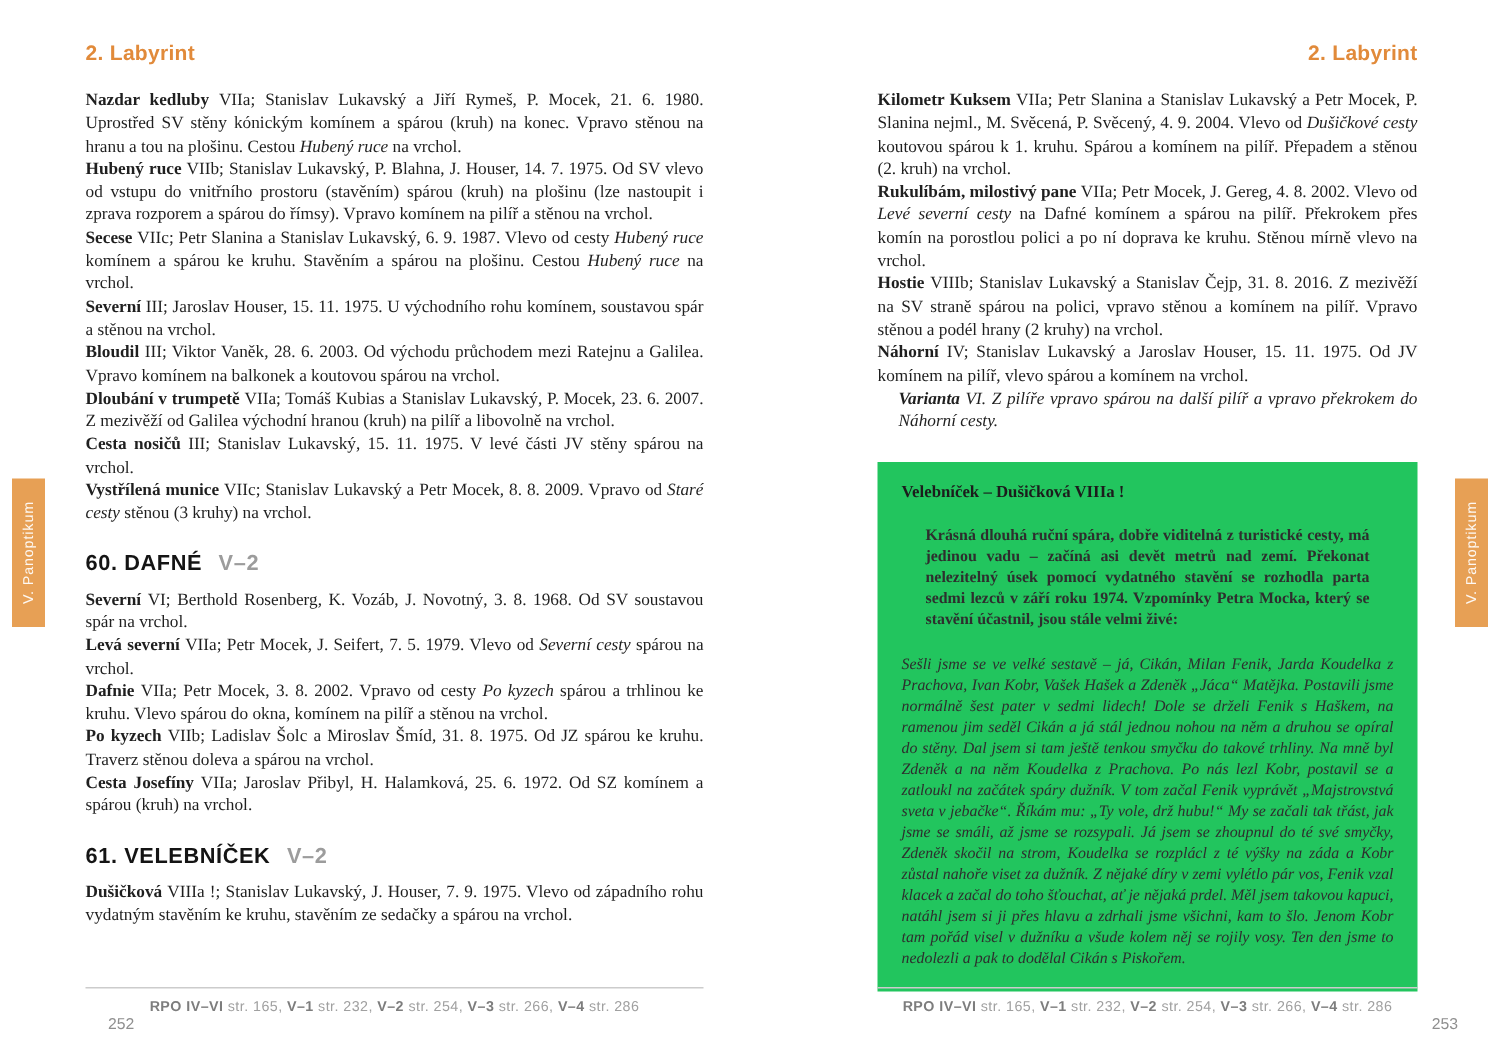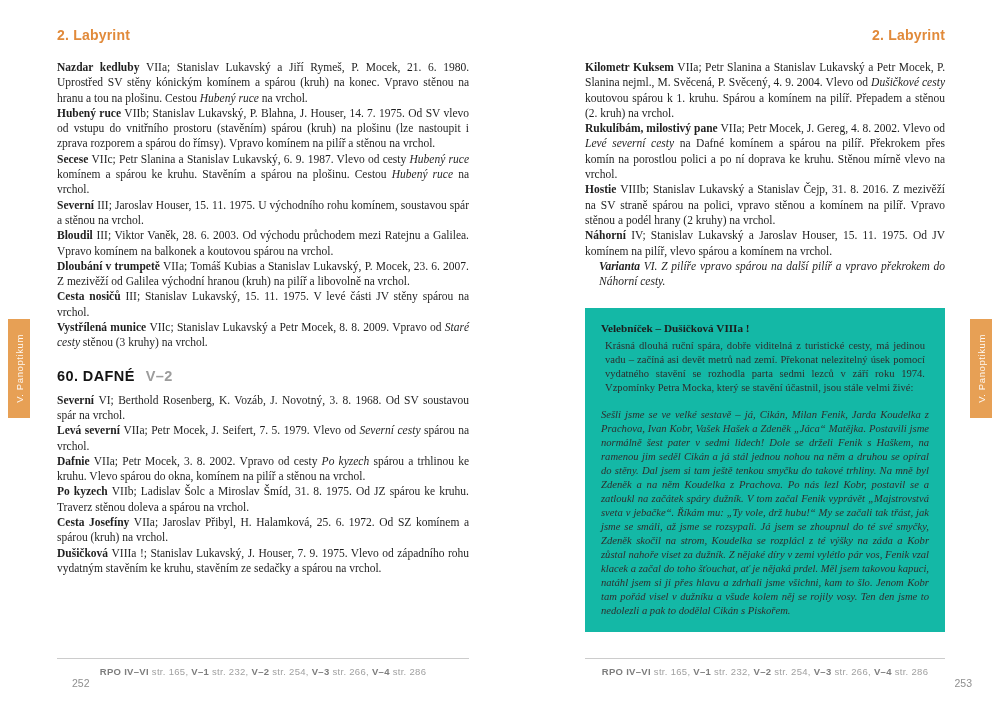--- a/index.html
+++ b/index.html
@@ -30,25 +30,25 @@
     font-size:14.5px;color:#141414;letter-spacing:.4px;
     margin:17px 0 9px 0;
   }
   .section .sec-grade{color:#9c9c9c;margin-left:11px;font-weight:bold;}
   .variant{
     margin:0;font-size:11.5px;line-height:15.3px;color:#1f1f1f;
     font-style:italic;padding-left:14px;text-align:justify;
   }
   .variant .var-label{font-weight:bold;font-style:italic;}
   .story-box{
-    margin-top:19px;background:#14b8a6;padding:13px 16px 14px 16px;
+    margin-top:19px;background:#22c55e;padding:13px 16px 14px 16px;
     color:#2e2e2e;font-size:10.6px;line-height:14px;
   }
   .box-title{font-weight:bold;font-size:11.2px;margin:0 0 3px 0;color:#1c1c1c;}
-  .box-intro{margin:4px;text-align:justify;}
+  .box-intro{margin:16px;text-align:justify;font-weight:bold;}
   .box-story{margin:13px 0 0 0;font-style:italic;text-align:justify;}
   .footer-rule{
     position:absolute;top:658px;left:0;right:0;height:0;
     border-top:1px solid #cccccc;
   }
   .footer-line{
     position:absolute;top:666px;left:0;right:0;text-align:center;
     font-family:Liberation Sans, sans-serif;font-size:9.5px;
     color:#a0a0a0;letter-spacing:.3px;white-space:nowrap;
   }
@@ -93,20 +93,21 @@
         <p class="route"><b>Bloudil </b><span>III; </span><span>Viktor Vaněk, 28. 6. 2003. Od východu průchodem mezi Ratejnu a Galilea. Vpravo komínem na balkonek a koutovou spárou na vrchol.</span></p>
         <p class="route"><b>Dloubání v trumpetě </b><span>VIIa; </span><span>Tomáš Kubias a Stanislav Lukavský, P. Mocek, 23. 6. 2007. Z mezivěží od Galilea východní hranou (kruh) na pilíř a libovolně na vrchol.</span></p>
         <p class="route"><b>Cesta nosičů </b><span>III; </span><span>Stanislav Lukavský, 15. 11. 1975. V levé části JV stěny spárou na vrchol.</span></p>
         <p class="route"><b>Vystřílená munice </b><span>VIIc; </span><span>Stanislav Lukavský a Petr Mocek, 8. 8. 2009. Vpravo od </span><i>Staré cesty</i><span> stěnou (3 kruhy) na vrchol.</span></p>
         <h2 class="section"><span>60. DAFNÉ</span><span class="sec-grade">V–2</span></h2>
         <p class="route"><b>Severní </b><span>VI; </span><span>Berthold Rosenberg, K. Vozáb, J. Novotný, 3. 8. 1968. Od SV soustavou spár na vrchol.</span></p>
         <p class="route"><b>Levá severní </b><span>VIIa; </span><span>Petr Mocek, J. Seifert, 7. 5. 1979. Vlevo od </span><i>Severní cesty</i><span> spárou na vrchol.</span></p>
         <p class="route"><b>Dafnie </b><span>VIIa; </span><span>Petr Mocek, 3. 8. 2002. Vpravo od cesty </span><i>Po kyzech</i><span> spárou a trhlinou ke kruhu. Vlevo spárou do okna, komínem na pilíř a stěnou na vrchol.</span></p>
         <p class="route"><b>Po kyzech </b><span>VIIb; </span><span>Ladislav Šolc a Miroslav Šmíd, 31. 8. 1975. Od JZ spárou ke kruhu. Traverz stěnou doleva a spárou na vrchol.</span></p>
         <p class="route"><b>Cesta Josefíny </b><span>VIIa; </span><span>Jaroslav Přibyl, H. Halamková, 25. 6. 1972. Od SZ komínem a spárou (kruh) na vrchol.</span></p>
+        <h2 class="section"><span>61. VELEBNÍČEK</span><span class="sec-grade">V–2</span></h2>
         <p class="route"><b>Dušičková </b><span>VIIIa !; </span><span>Stanislav Lukavský, J. Houser, 7. 9. 1975. Vlevo od západního rohu vydatným stavěním ke kruhu, stavěním ze sedačky a spárou na vrchol.</span></p>
       </div>
     <div class="footer-rule"></div>
     <div class="footer-line"><span class="fb">RPO IV–VI</span><span> str. 165, </span><span class="fb">V–1</span><span> str. 232, </span><span class="fb">V–2</span><span> str. 254, </span><span class="fb">V–3</span><span> str. 266, </span><span class="fb">V–4</span><span> str. 286</span></div>
   </div>
 
   <div class="page page-right">
     <div class="running-head rh-right">2. Labyrint</div>
     <div class="content">
         <p class="route"><b>Kilometr Kuksem </b><span>VIIa; </span><span>Petr Slanina a Stanislav Lukavský a Petr Mocek, P. Slanina nejml., M. Svěcená, P. Svěcený, 4. 9. 2004. Vlevo od </span><i>Dušičkové cesty</i><span> koutovou spárou k 1. kruhu. Spárou a komínem na pilíř. Přepadem a stěnou (2. kruh) na vrchol.</span></p>

